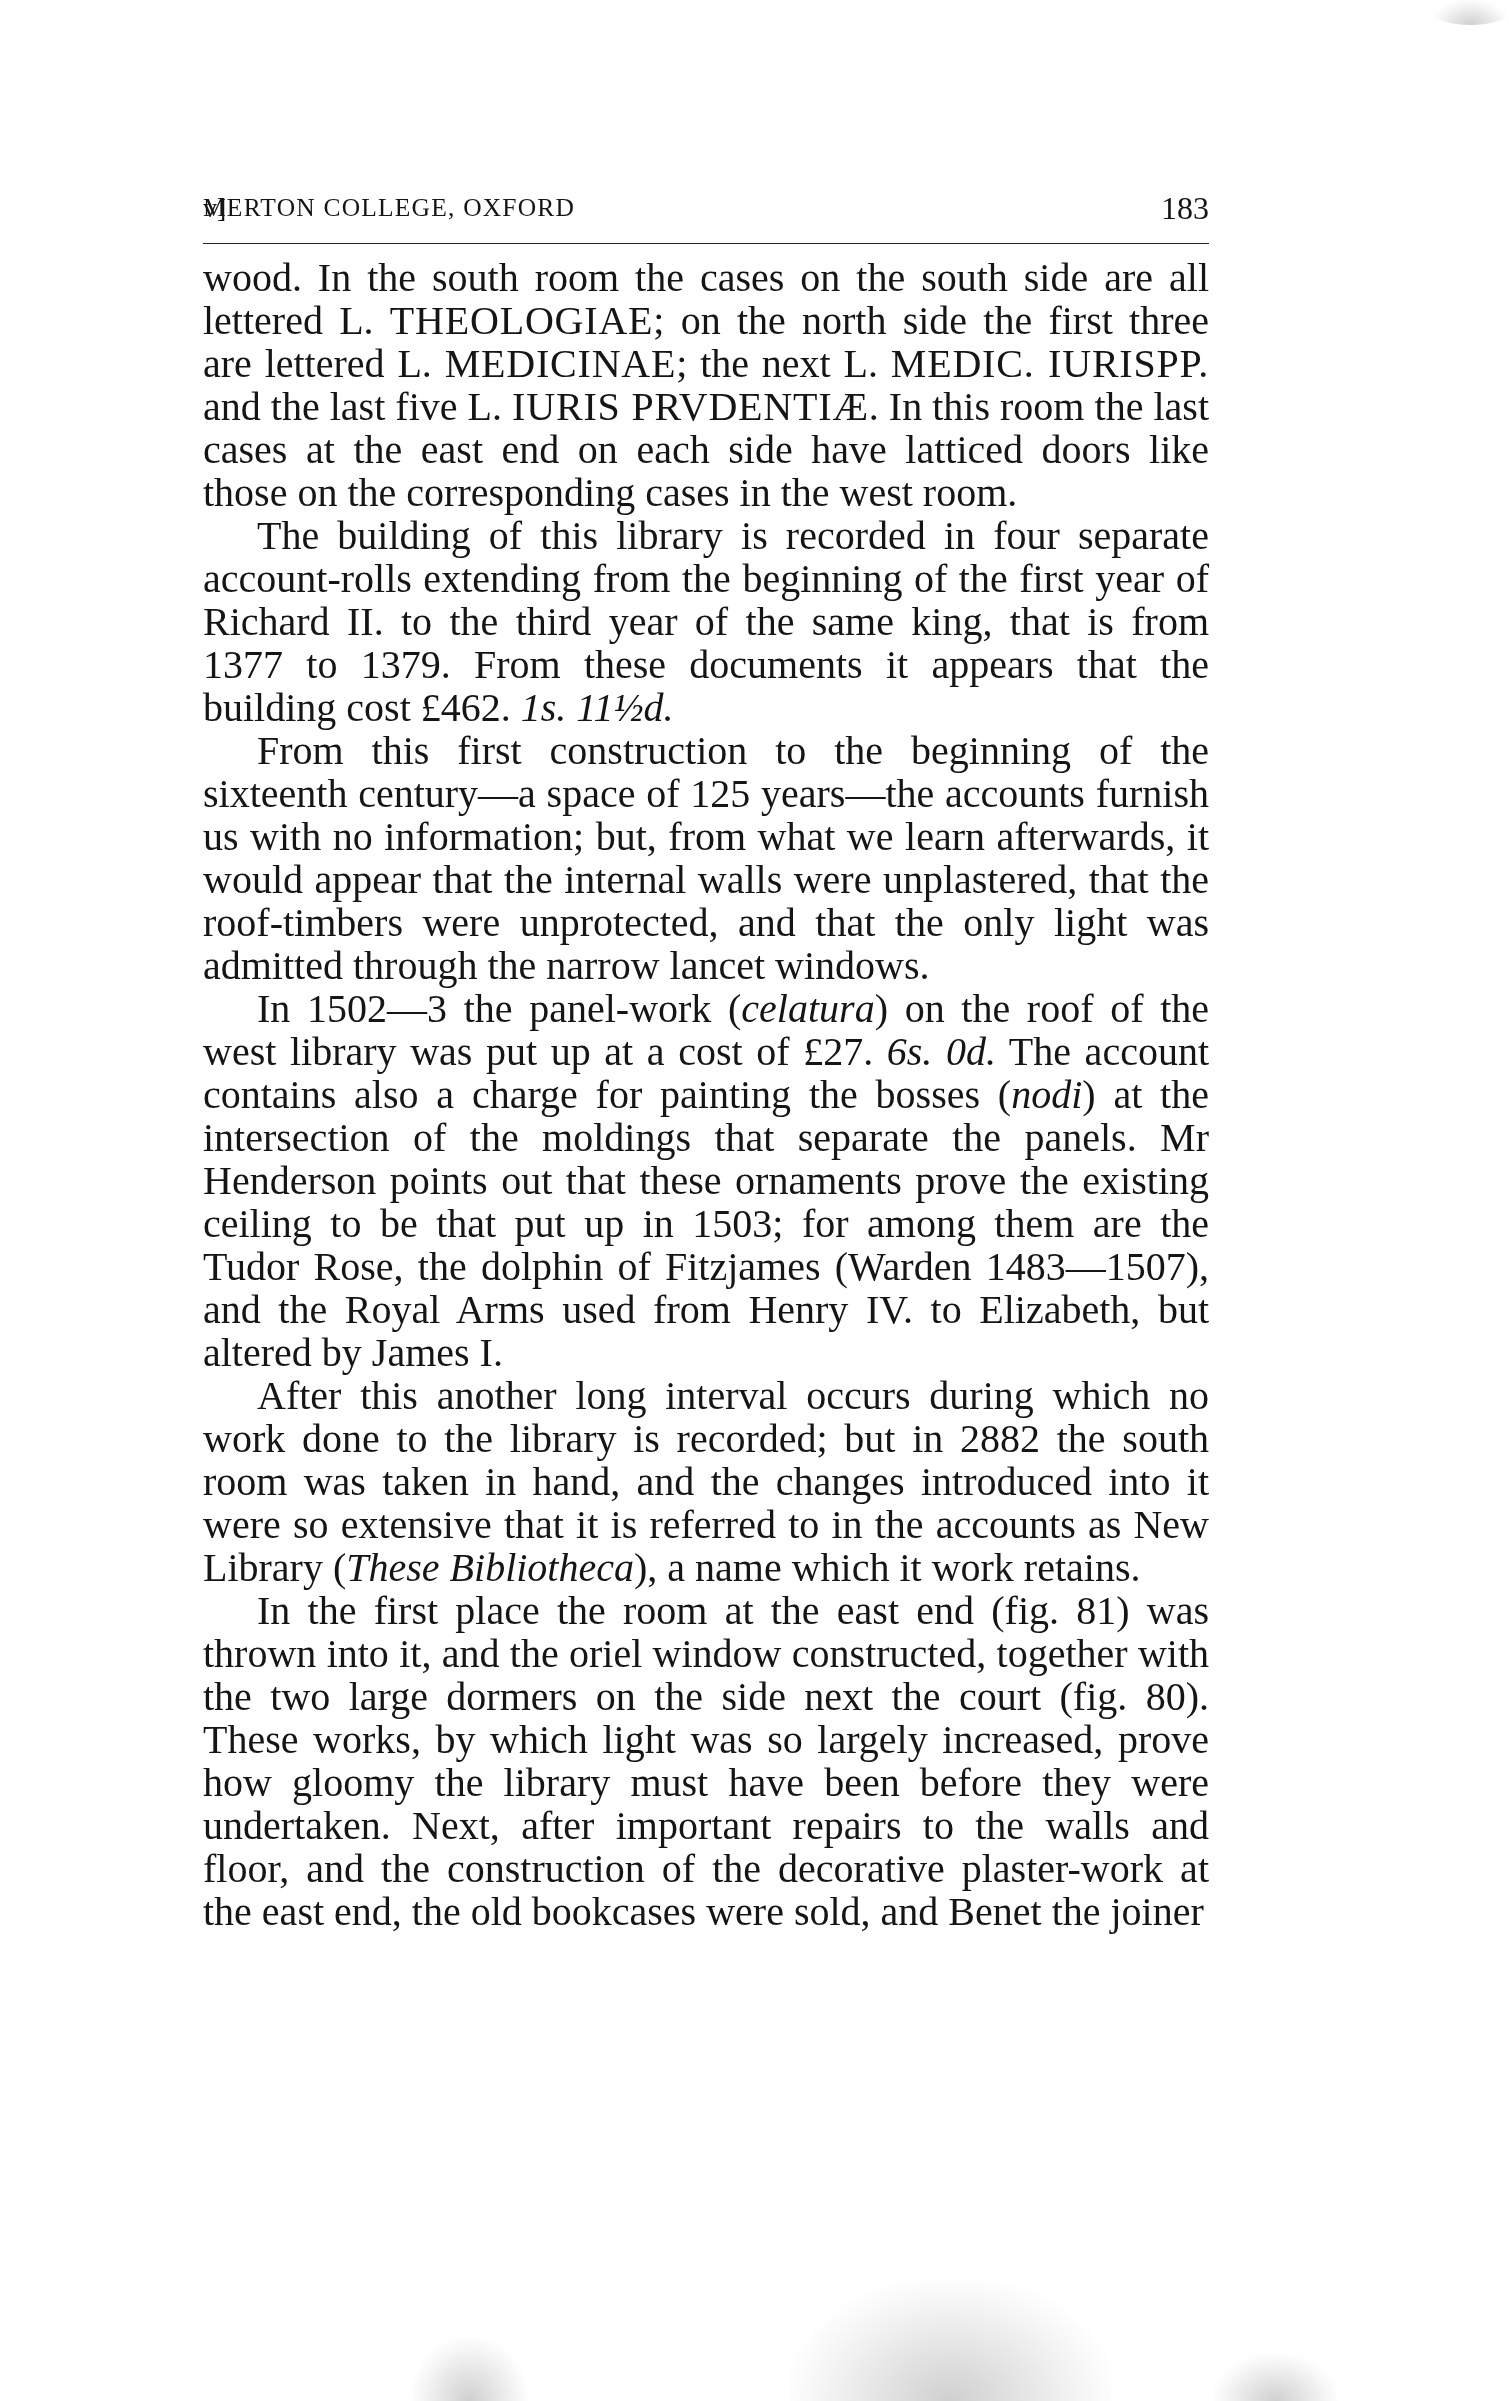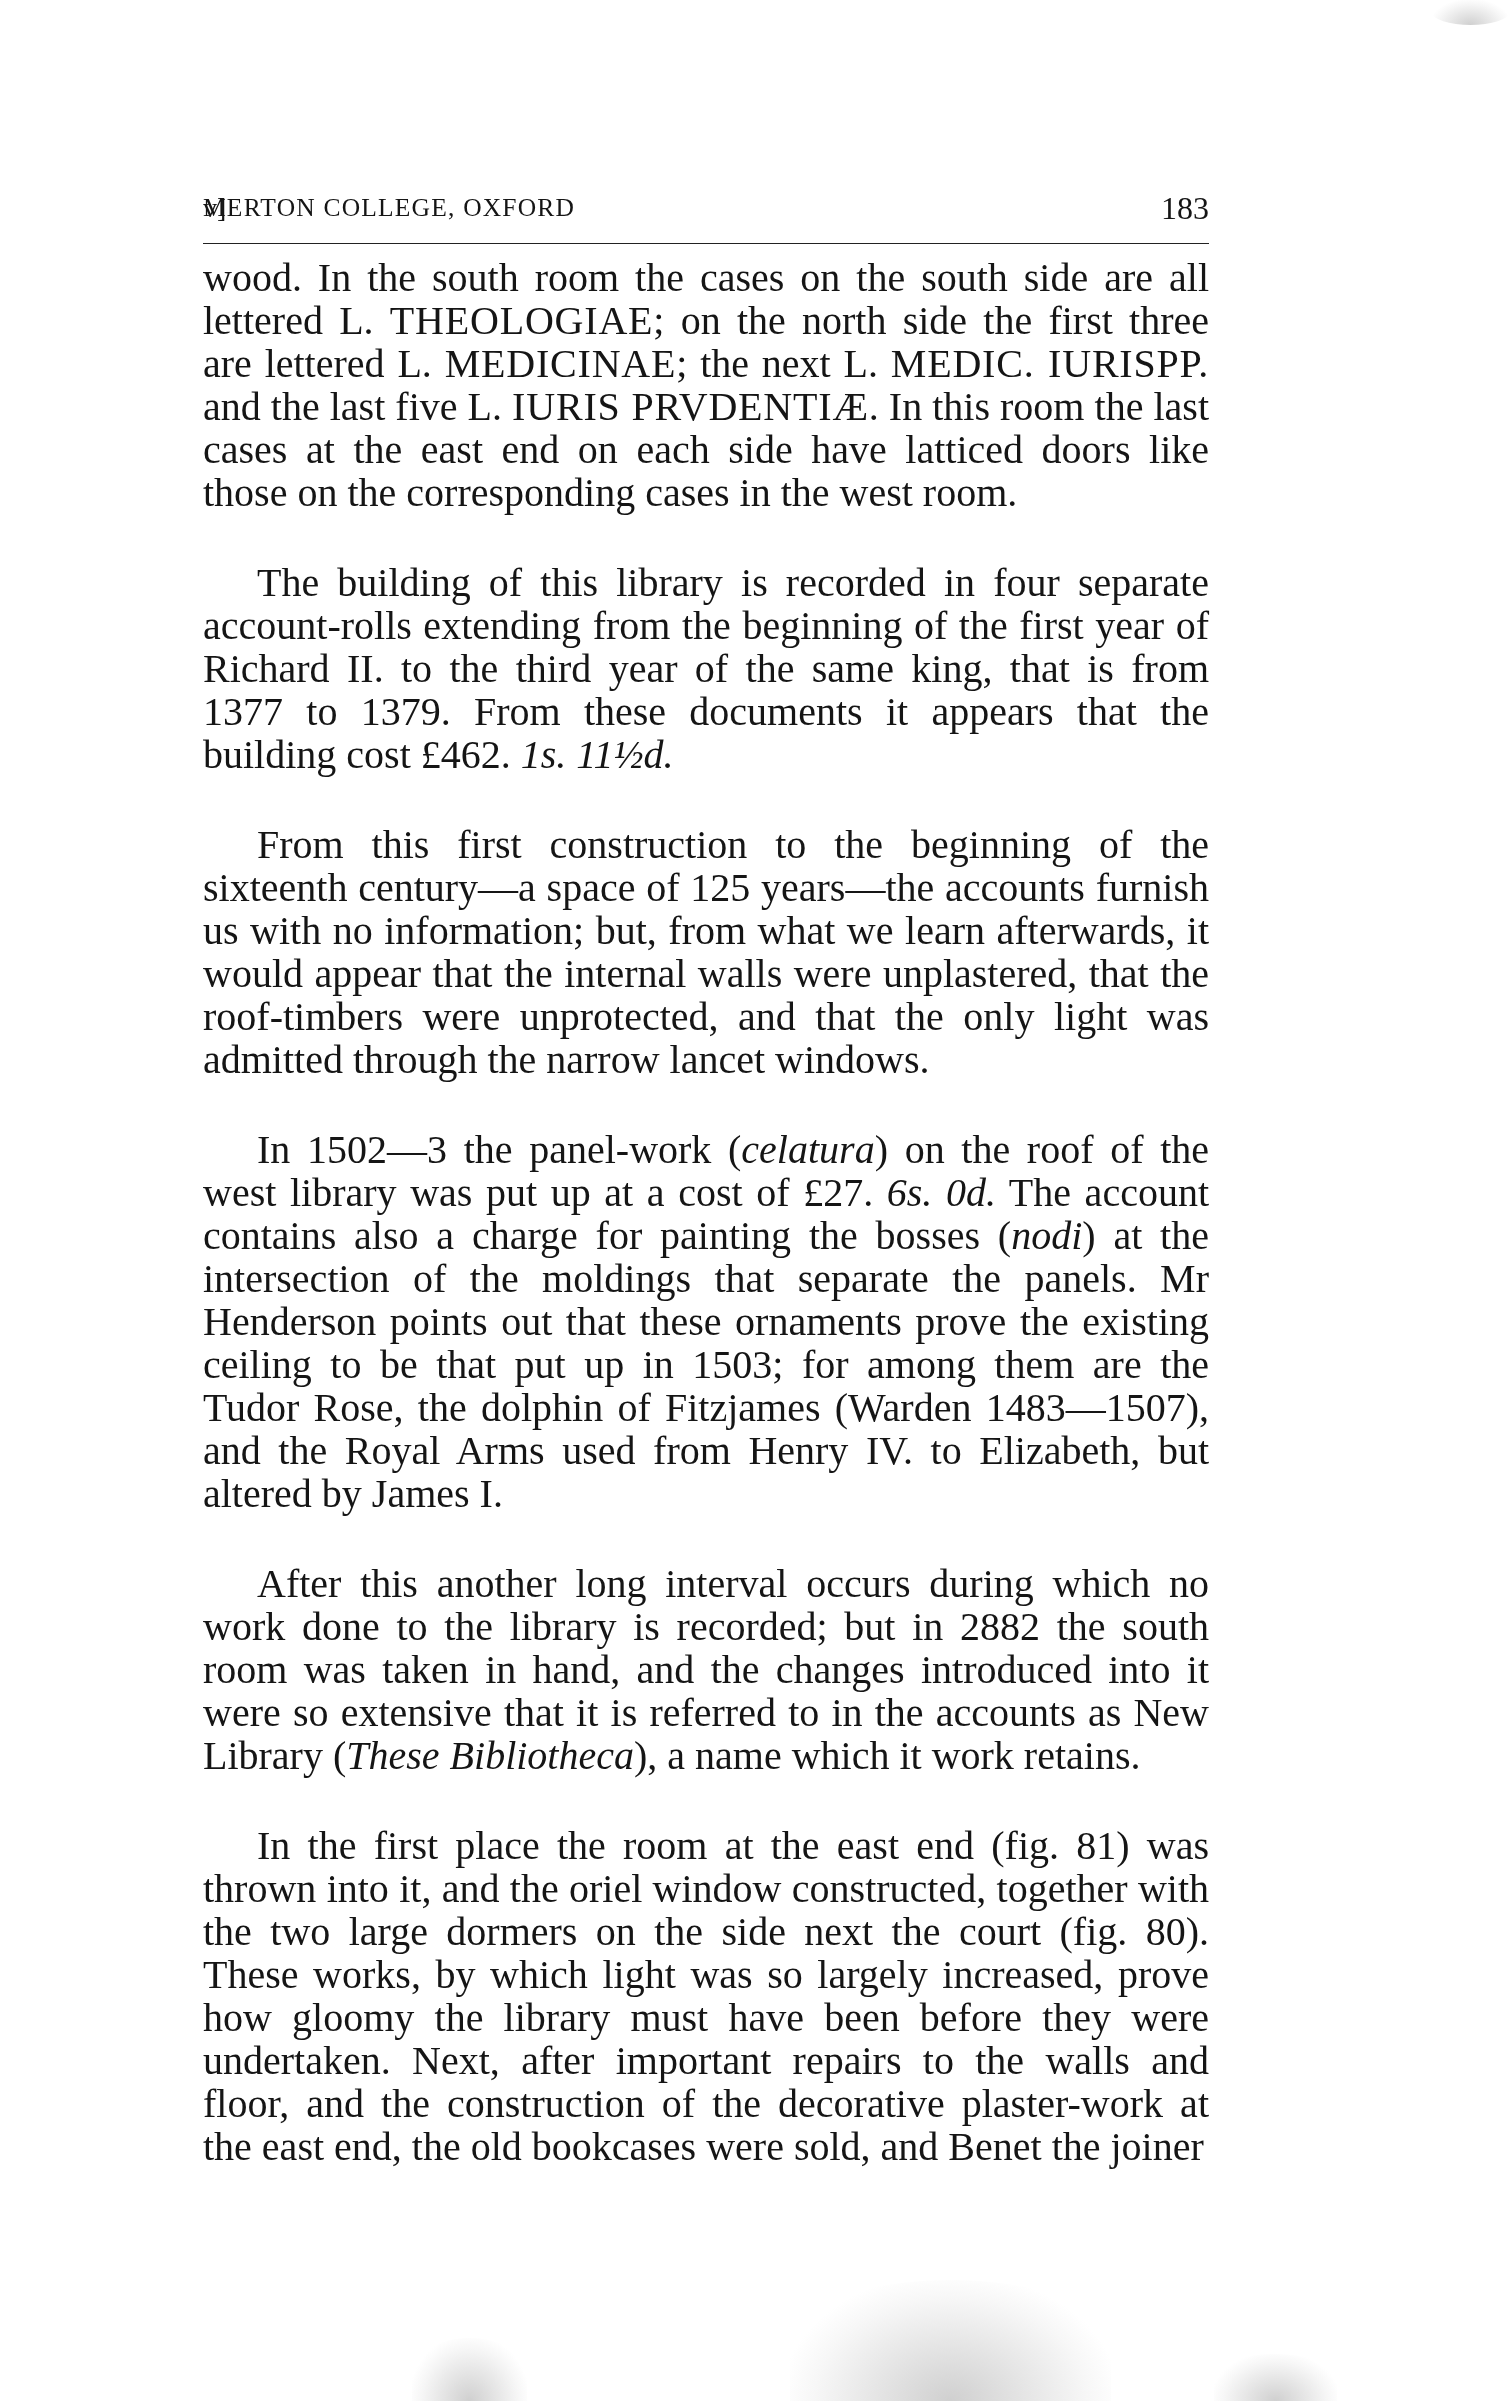--- a/index.html
+++ b/index.html
@@ -57,21 +57,20 @@
     font-size: 40px;
     line-height: 43px;
     text-align: justify;
     hyphens: none;
   }
   .body-text p {
     margin: 0;
   }
   .body-text p.indent {
     text-indent: 54px;
-    margin-top: 47px;
   }
   .sc {
     letter-spacing: 0.8px;
   }
   .smudge {
     position: absolute;
     border-radius: 50% 50% 0 0;
     background: radial-gradient(ellipse at 50% 100%, rgba(150,150,150,0.45), rgba(200,200,200,0.15) 60%, rgba(255,255,255,0) 75%);
   }
 </style>

